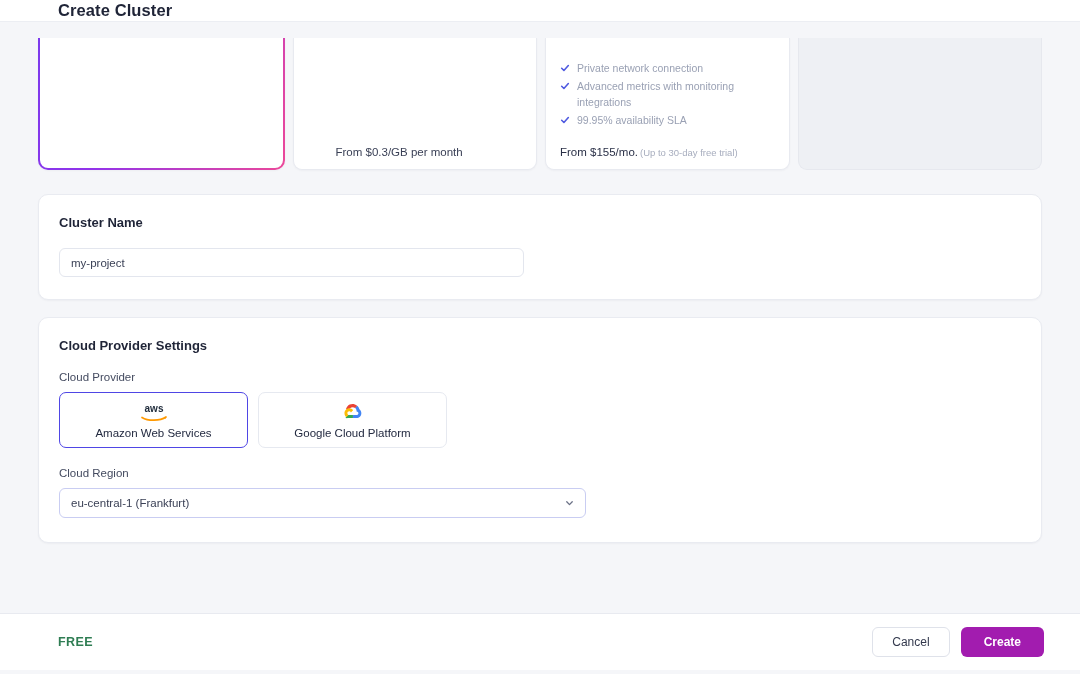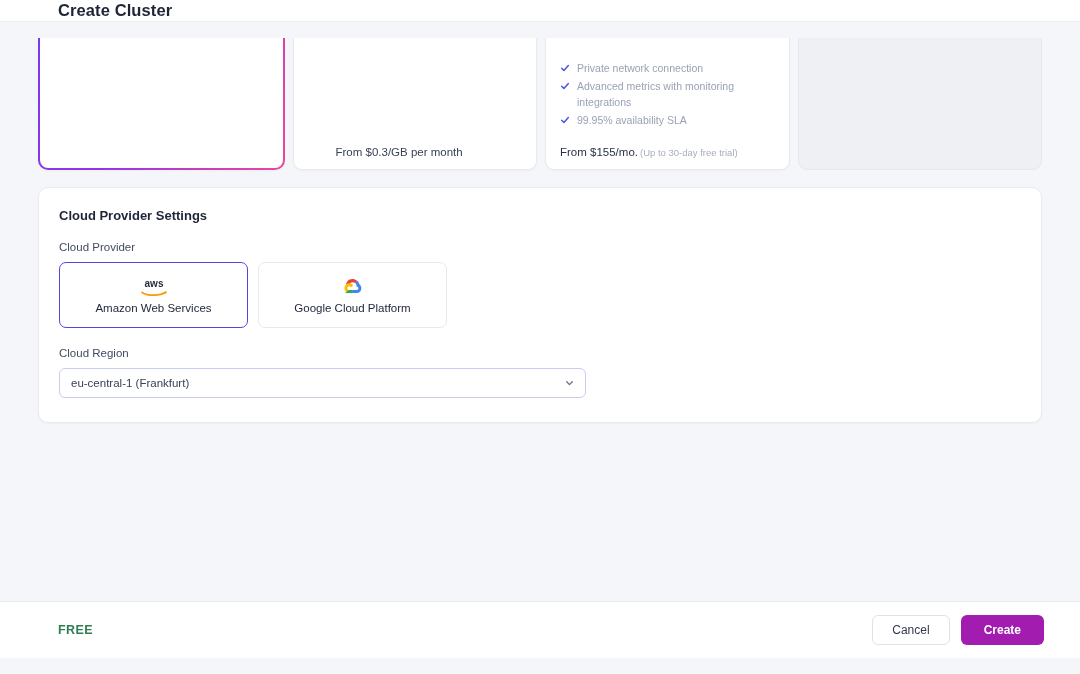--- a/index.html
+++ b/index.html
@@ -167,21 +167,21 @@
   }
 
   
   .provider-row {
     display: flex;
     gap: 10px;
     margin-bottom: 19px;
   }
   .provider-card {
     width: 189px;
-    height: 66px;
+    height: 56px;
     border: 1px solid #e6e9f0;
     border-radius: 7px;
     background: #fff;
     display: flex;
     flex-direction: column;
     align-items: center;
     justify-content: center;
     gap: 5px;
     cursor: pointer;
   }
@@ -227,21 +227,21 @@
     color: #6b7186;
     pointer-events: none;
   }
   .chevron-icon svg { display: block; width: 11px; height: 11px; }
 
   
   .footer {
     position: absolute;
     left: 0;
     right: 0;
-    bottom: 16px;
+    bottom: 4px;
     height: 57px;
     background: #ffffff;
     border-top: 1px solid #e8eaf0;
     display: flex;
     align-items: center;
     padding: 0 36px 0 58px;
   }
   .free-label {
     font-size: 12.5px;
     font-weight: bold;
@@ -334,20 +334,24 @@
 
     <div class="plan-card disabled">
       <ul class="features"></ul>
       <div class="price-line">
         <span class="price-main light"></span>
       </div>
     </div>
 
   </div>
 
+  <div class="panel cluster-name">
+    <div class="panel-title">Cluster Name</div>
+    <input class="text-input" type="text" value="my-project" style="">
+  </div>
 
   <div class="panel cloud-settings">
     <div class="panel-title">Cloud Provider Settings</div>
 
     <div class="field-label">Cloud Provider</div>
 
     <div class="provider-row">
 
       <div class="provider-card selected">
         <span class="provider-logo">

